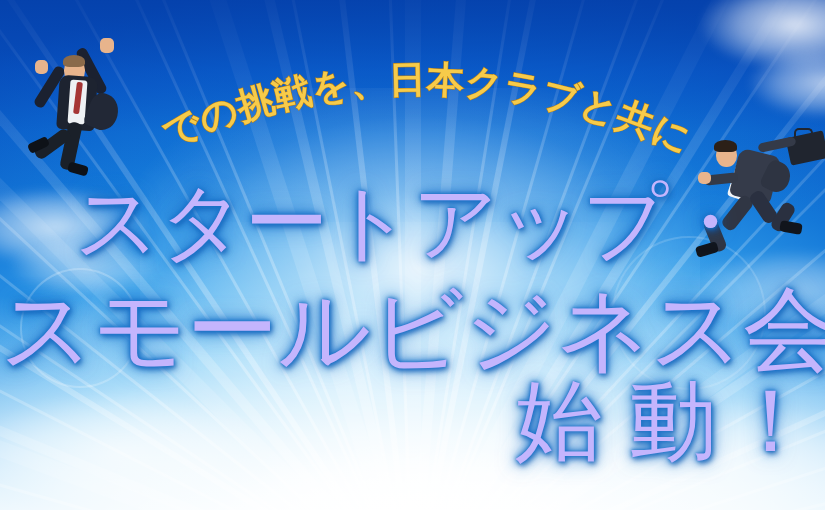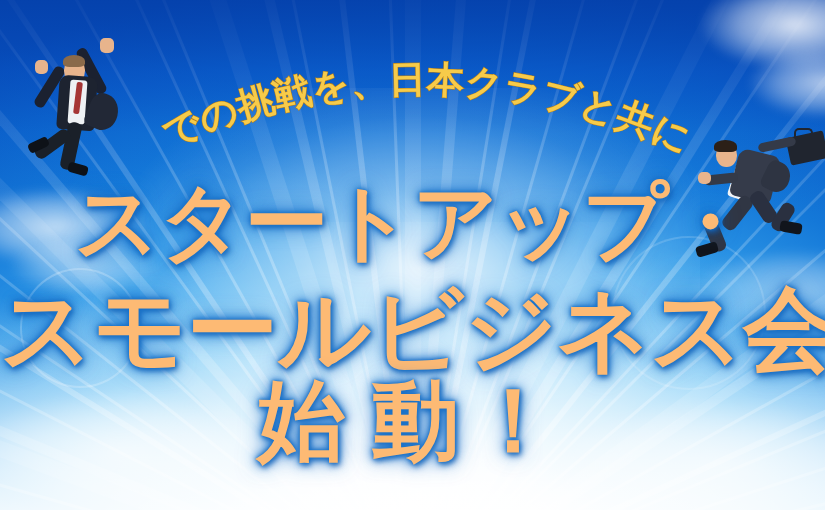--- a/index.html
+++ b/index.html
@@ -155,34 +155,34 @@
     paint-order: stroke fill;
     letter-spacing: 0.5px;
   }
 
   
   .headline {
     position: absolute;
     left: 0;
     width: 825px;
     text-align: center;
-    font-weight: bold;
-    color: #fdba74;
+    font-weight: normal;
+    color: #c4b5fd;
     white-space: nowrap;
     letter-spacing: -1px;
     text-shadow:
       0 0 3px #1a72c8,
       0 0 6px #1a72c8,
       0 0 12px rgba(22,110,200,0.95),
       0 0 22px rgba(22,110,200,0.75),
       2px 3px 5px rgba(10,70,150,0.55);
   }
   .line1 { top: 166px; font-size: 84px; }
   .line2 { top: 268px; font-size: 92px; }
-  .line3 { top: 362px; font-size: 88px; letter-spacing: 10px; }
+  .line3 { top: 362px; font-size: 88px; letter-spacing: 10px; text-align: right; }
   .line3 .gap { letter-spacing: 26px; }
 </style>
 </head>
 <body>
 
 <div id="banner">
 
   <div class="sky-base"></div>
 
   <div class="rays" id="rays">

